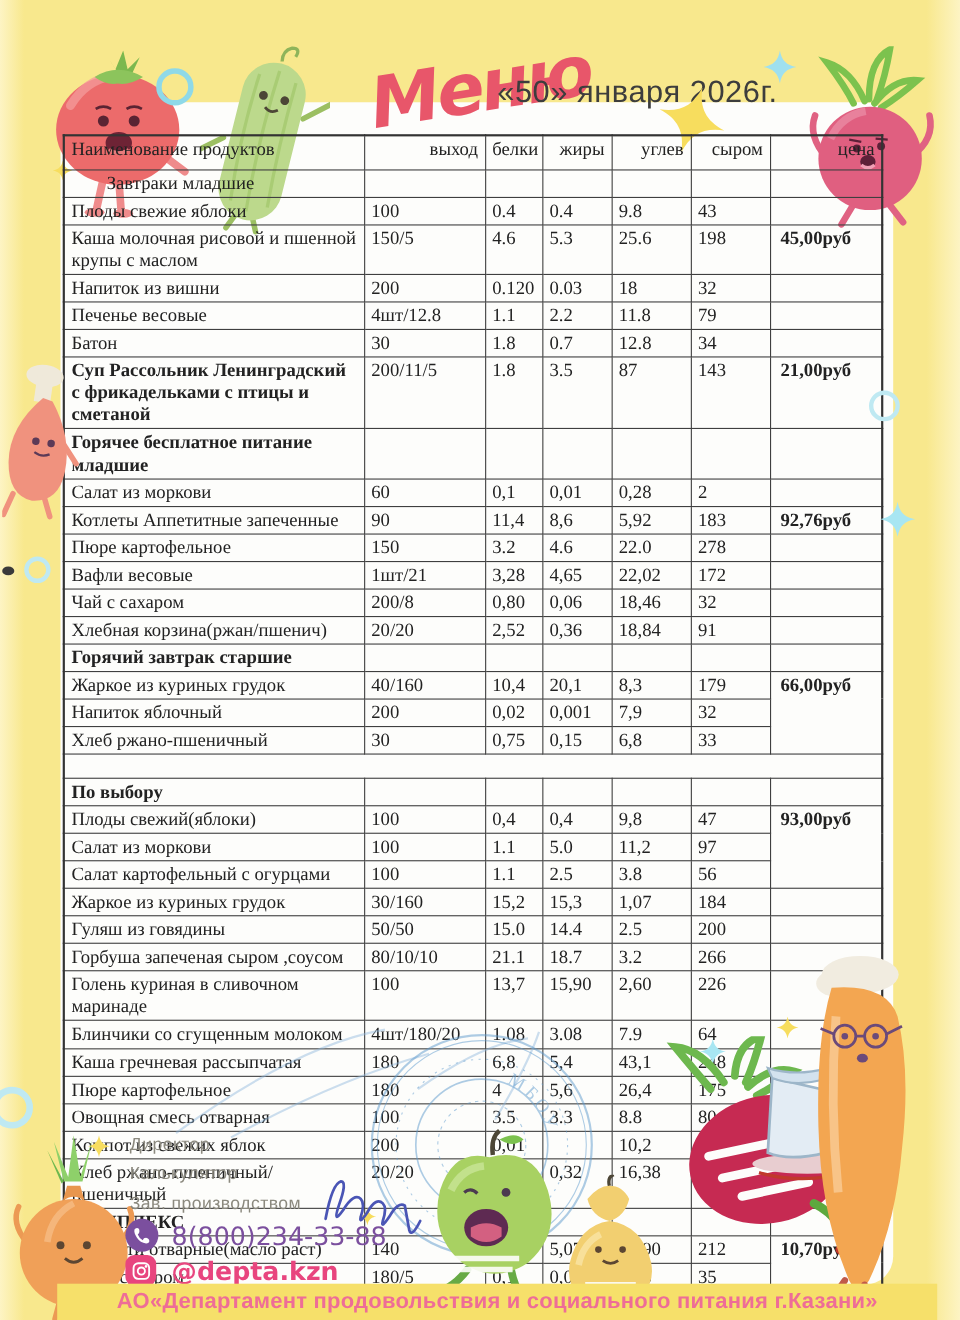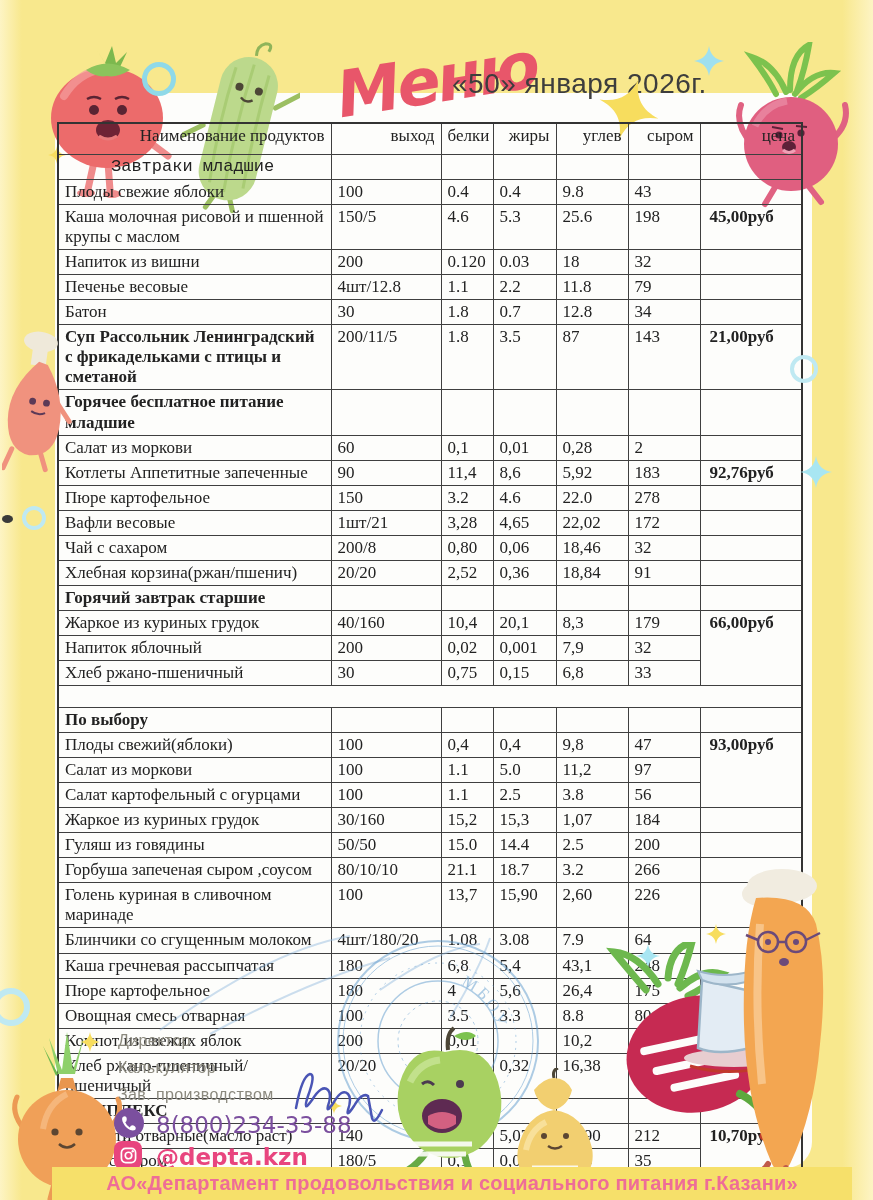--- a/index.html
+++ b/index.html
@@ -23,23 +23,23 @@
     left:452px;top:68px;font-size:28px;color:#3d3d3d;letter-spacing:0.5px;
   }
   
   #menu-table-wrap{left:57px;top:122px;width:744px;}
   table{border-collapse:collapse;table-layout:fixed;width:744px;
     font-family:"Liberation Serif",serif;font-size:17px;color:#222;}
   th,td{border:1px solid #3f3f3f;padding:2px 6px;line-height:1.18;
     vertical-align:top;text-align:left;font-weight:normal;overflow:hidden;}
   table{border:2px solid #333;}
   th{height:26px;text-align:right;}
-  th:first-child{text-align:right;}
+  th:first-child{text-align:left;}
   td.cell-name.b, td.sec{font-weight:bold;}
-  td.sec-center{padding-left:52px;font-family:Liberation Mono, monospace;}
+  td.sec-center{padding-left:38px;}
   td.price{font-weight:bold;padding-left:9px;}
   td.spacer{height:17px;}
   
   .footer-label{left:118px;font-size:16px;color:#8b897e;letter-spacing:0.4px;}
   #contact-phone-text{left:156px;top:1112px;font-size:23px;font-weight:normal;color:#7b4f9e;font-family:"DejaVu Sans",sans-serif;}
   #contact-insta-text{left:156px;top:1144px;font-size:23px;font-weight:bold;color:#e8457e;font-family:"DejaVu Sans",sans-serif;}
   #phone-badge{left:114px;top:1108px;width:30px;height:30px;border-radius:50%;background:#7b4f9e;display:flex;align-items:center;justify-content:center;}
   #insta-badge{left:114px;top:1141px;width:28px;height:28px;border-radius:8px;background:#e8457e;display:flex;align-items:center;justify-content:center;}
   #bottom-banner{
     left:52px;top:1167px;width:800px;height:33px;background:#f6e06a;

